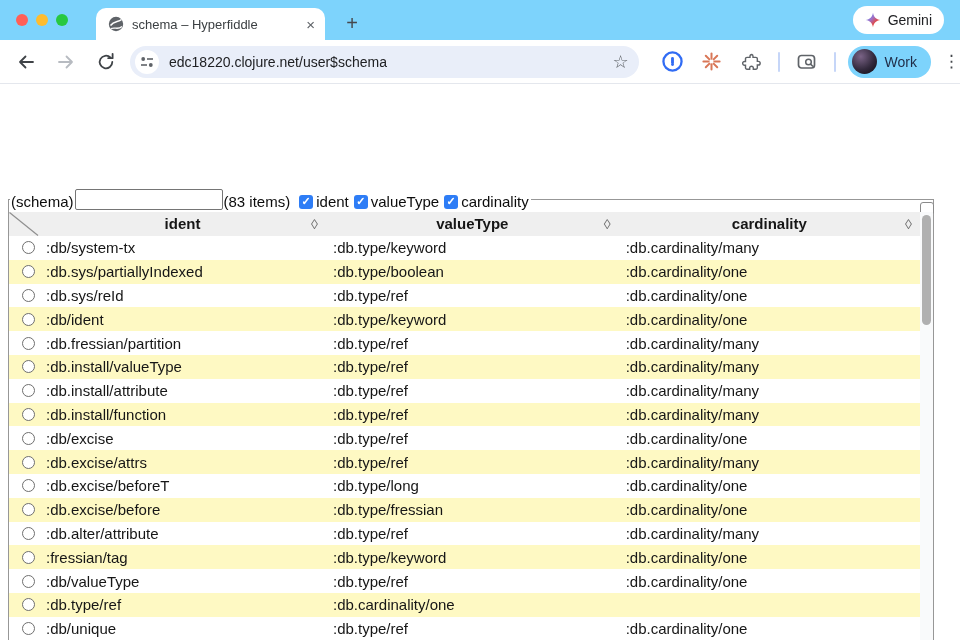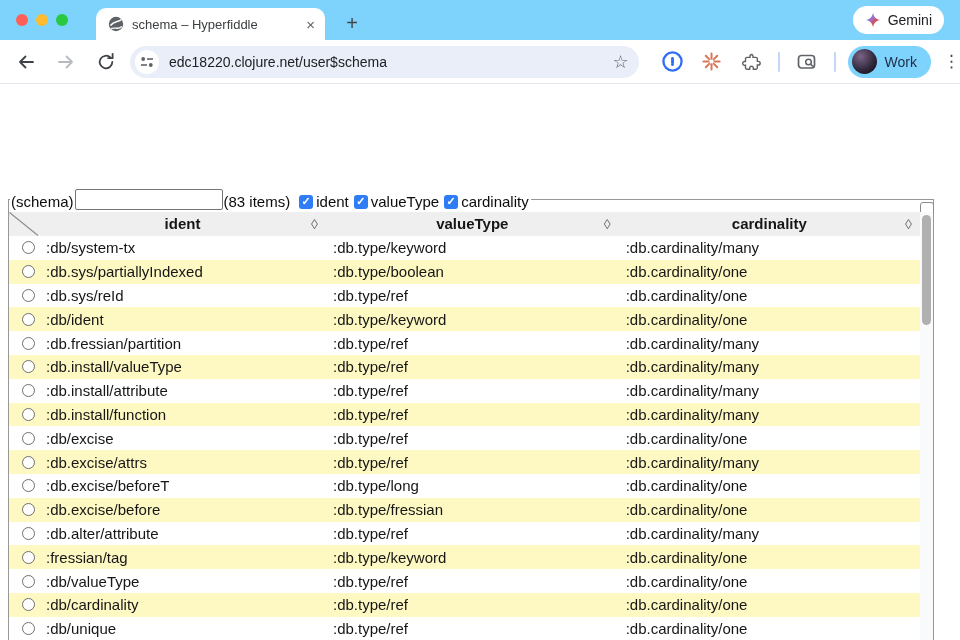--- a/index.html
+++ b/index.html
@@ -335,21 +335,20 @@
                   <span class="radio"></span>
                 </div>
                 <div class="cell">:db/valueType</div>
                 <div class="cell">:db.type/ref</div>
                 <div class="cell">:db.cardinality/one</div>
               </div>
               <div class="row alt">
                 <div class="radio-cell">
                   <span class="radio"></span>
                 </div>
-                <div class="cell">:db/cardinality</div>
                 <div class="cell">:db.type/ref</div>
                 <div class="cell">:db.cardinality/one</div>
               </div>
               <div class="row">
                 <div class="radio-cell">
                   <span class="radio"></span>
                 </div>
                 <div class="cell">:db/unique</div>
                 <div class="cell">:db.type/ref</div>
                 <div class="cell">:db.cardinality/one</div>

